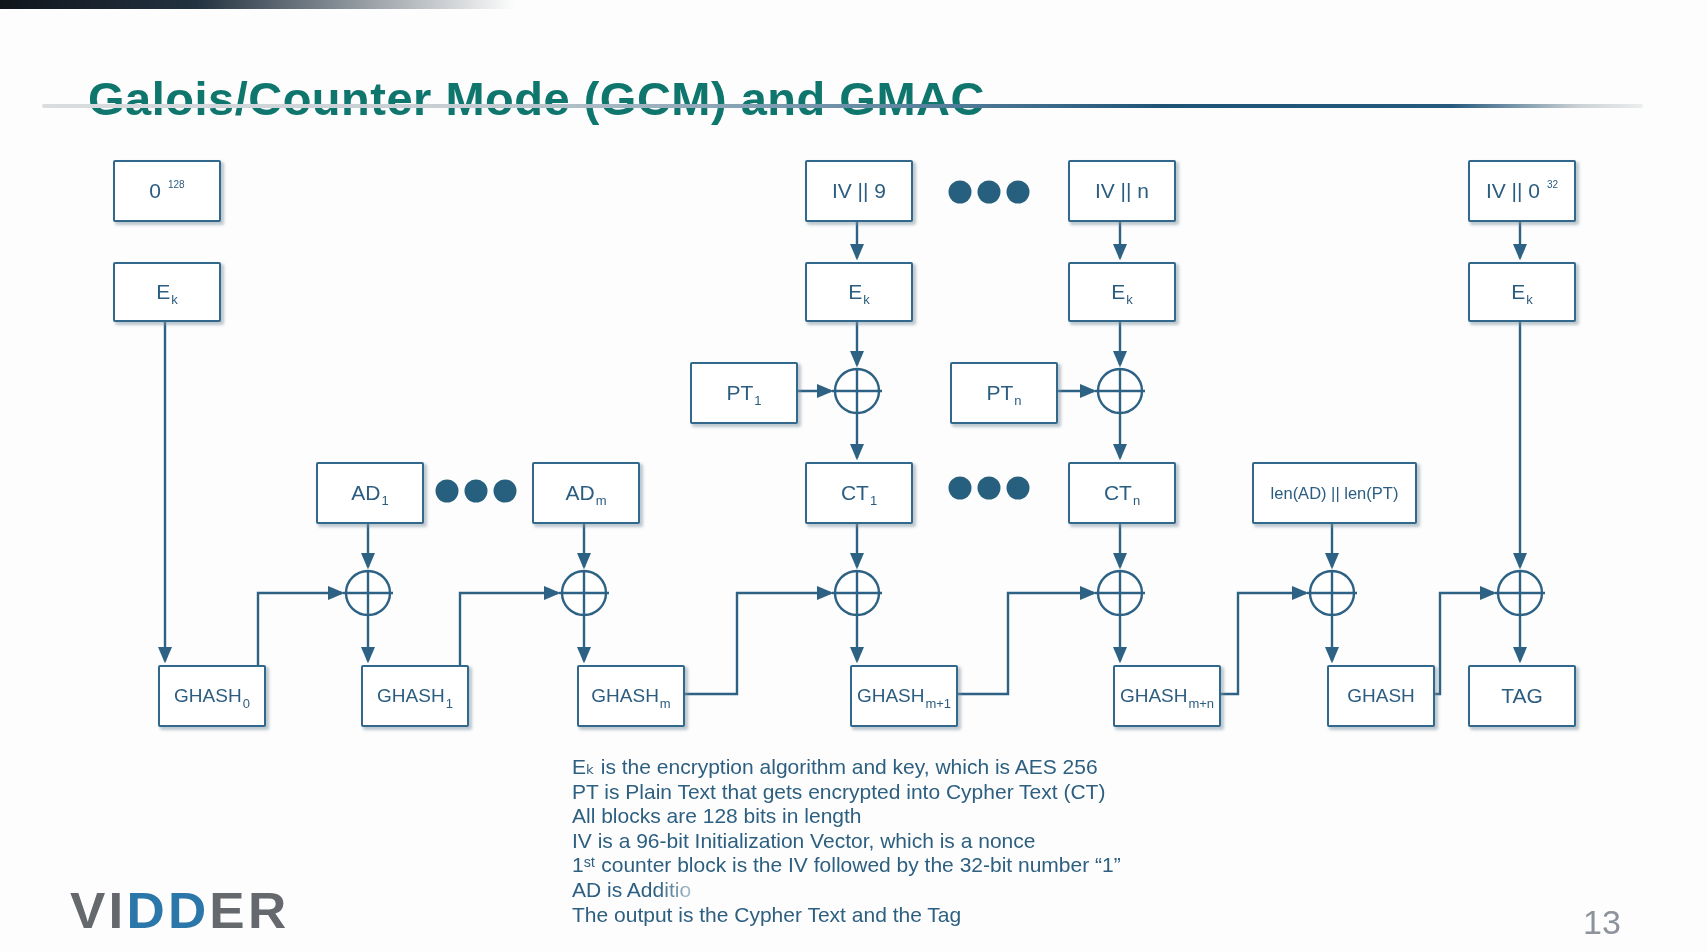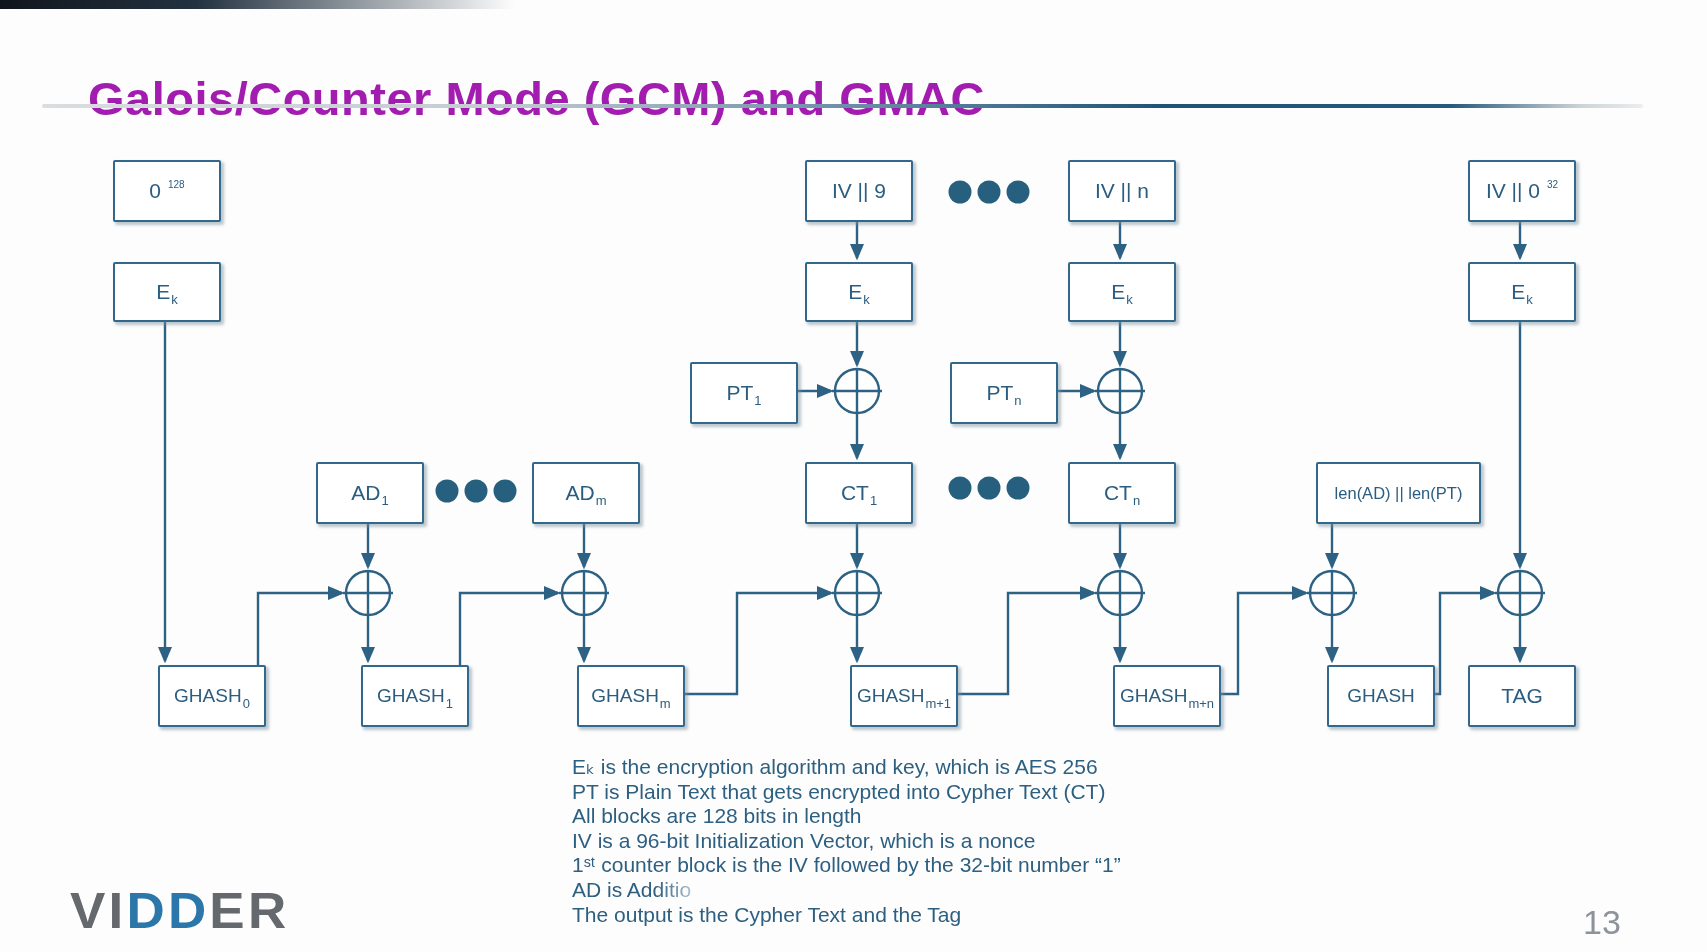--- a/index.html
+++ b/index.html
@@ -4,21 +4,21 @@
 <style>
   html,body{margin:0;padding:0;background:#e9e9e9;}
   #slide{
     position:relative;width:1707px;height:952px;background:#fdfdfd;overflow:hidden;
     font-family:"Liberation Sans","DejaVu Sans",sans-serif;
   }
   #top-artifact{position:absolute;left:0;top:0;width:560px;height:9px;
     background:linear-gradient(to right,#10151c 0%,#233240 35%,rgba(255,255,255,0) 92%);}
   #slide-title{
     position:absolute;left:88px;top:40px;font-size:47px;font-weight:bold;
-    color:#a21caf;letter-spacing:.5px;white-space:nowrap;
+    color:#0f766e;letter-spacing:.5px;white-space:nowrap;
   }
   #title-rule{position:absolute;left:42px;top:104px;width:1601px;height:4px;
     background:linear-gradient(to right,#dadde0 0%,#c4ccd2 28%,#59829e 55%,#1f5376 70%,#25597d 88%,#ccd2d6 96%,#eceeef 100%);
     border-radius:2px;}
   .box{
     position:absolute;background:#ffffff;border:2px solid #32688b;border-radius:2px;
     box-shadow:2.5px 2.5px 3px rgba(125,145,160,.5);
     display:flex;align-items:center;justify-content:center;
     color:#2b5d80;font-size:21px;white-space:nowrap;z-index:3;
   }
@@ -202,21 +202,21 @@
       <span class="sub">m</span>
     </div>
   <div class="box" style="left:805px;top:462px;width:104px;height:58px">
       <span>CT</span>
       <span class="sub">1</span>
     </div>
   <div class="box" style="left:1068px;top:462px;width:104px;height:58px">
       <span>CT</span>
       <span class="sub">n</span>
     </div>
-  <div class="box len" style="left:1316px;top:462px;width:161px;height:58px">
+  <div class="box len" style="left:1252px;top:462px;width:161px;height:58px">
       <span>len(AD) || len(PT)</span>
     </div>
 
   <div class="box small" style="left:113px;top:665px;width:104px;height:58px">
       <span>GHASH</span>
       <span class="sub">0</span>
     </div>
   <div class="box small" style="left:316px;top:665px;width:104px;height:58px">
       <span>GHASH</span>
       <span class="sub">1</span>

